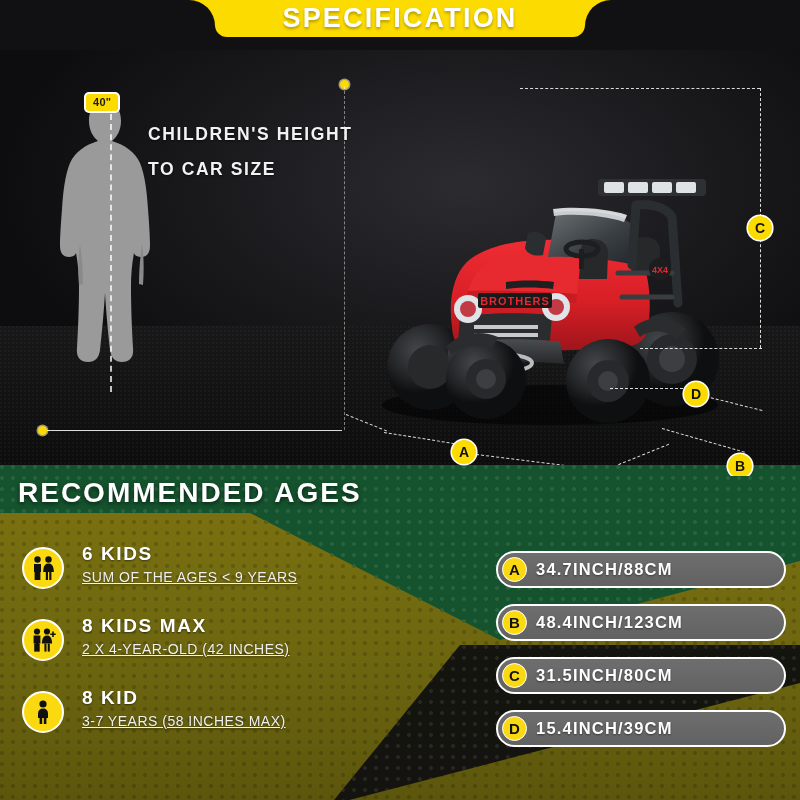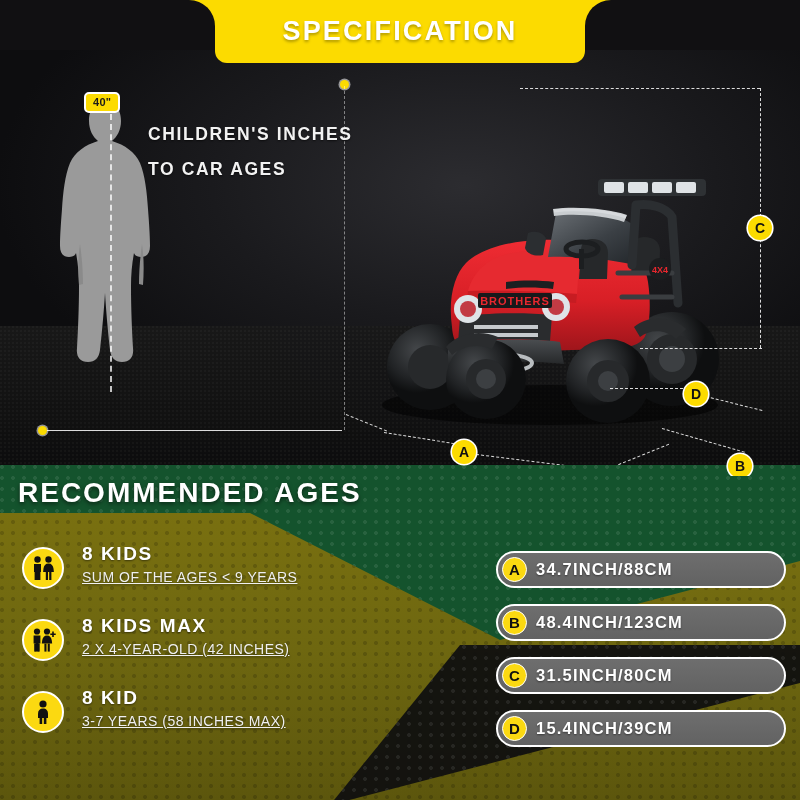--- a/index.html
+++ b/index.html
@@ -14,21 +14,21 @@
     background:#0d0d0d;
   }
 
   
   .banner-wrap{
     position:absolute;top:0;left:0;width:800px;height:50px;
     background:#111012;
     z-index:30;
   }
   .banner{
-    position:absolute;top:0;left:215px;width:370px;height:63px;
+    position:absolute;top:0;left:215px;width:370px;height:37px;
     background:#fcdb00;
     border-bottom-left-radius:12px;border-bottom-right-radius:12px;
     display:flex;align-items:center;justify-content:center;
   }
   .banner-ear{
     position:absolute;top:0;width:26px;height:26px;
     background:#fcdb00;
   }
   .banner-ear.l{left:189px;}
   .banner-ear.l:after{
@@ -223,22 +223,22 @@
       </svg>
       <div class="kid-line"></div>
       <div class="badge40">40"</div>
     </div>
 
     <div class="baseline"></div>
     <div class="dot-y" style="left:38px;top:390px;"></div>
     <div class="dot-y" style="left:340px;top:44px;"></div>
     <div class="dash v" style="left:344px;top:50px;height:344px;border-color:rgba(255,255,255,.45);"></div>
 
-    <div class="hl hl1">CHILDREN'S INCHES</div>
-    <div class="hl hl2">TO CAR AGES</div>
+    <div class="hl hl1">CHILDREN'S HEIGHT</div>
+    <div class="hl hl2">TO CAR SIZE</div>
 
     <div class="car">
       <svg width="380" height="290" viewBox="0 0 380 290">
         <defs>
           <linearGradient id="red" x1="0" y1="0" x2="0" y2="1">
             <stop offset="0%" stop-color="#ef2c33"></stop>
             <stop offset="55%" stop-color="#d81f26"></stop>
             <stop offset="100%" stop-color="#9e151b"></stop>
           </linearGradient>
           <linearGradient id="glass" x1="0" y1="0" x2="1" y2="1">
@@ -361,21 +361,21 @@
             <circle cx="7.5" cy="4.5" r="3.2" fill="#111"></circle>
             <path fill="#111" d="M4 9h7v8H9v8H6v-8H4z"></path>
             <rect x="4.6" y="17" width="2.2" height="8" fill="#111"></rect>
             <rect x="8.2" y="17" width="2.2" height="8" fill="#111"></rect>
             <circle cx="18.5" cy="4.5" r="3.2" fill="#111"></circle>
             <path fill="#111" d="M18.5 8.4c3 0 4.6 2 5 5.2l.4 3.4h-10.8l.4-3.4c.4-3.2 2-5.2 5-5.2z"></path>
             <rect x="15.8" y="17" width="2.2" height="8" fill="#111"></rect>
             <rect x="19.2" y="17" width="2.2" height="8" fill="#111"></rect>
           </svg>
         </div>
-        <div class="age-main">8 KIDS</div>
+        <div class="age-main">6 KIDS</div>
         <div class="age-sub">SUM OF THE AGES &lt; 9 YEARS</div>
       </div>
 
       <div class="age-row">
         <div class="age-ic">
           <svg width="26" height="26" viewBox="0 0 26 26">
             <circle cx="7" cy="4.5" r="3.1" fill="#111"></circle>
             <path fill="#111" d="M3.6 8.6h6.8v8H8.6v8H5.6v-8H3.6z"></path>
             <rect x="4.2" y="16.6" width="2.1" height="8" fill="#111"></rect>
             <rect x="7.6" y="16.6" width="2.1" height="8" fill="#111"></rect>

